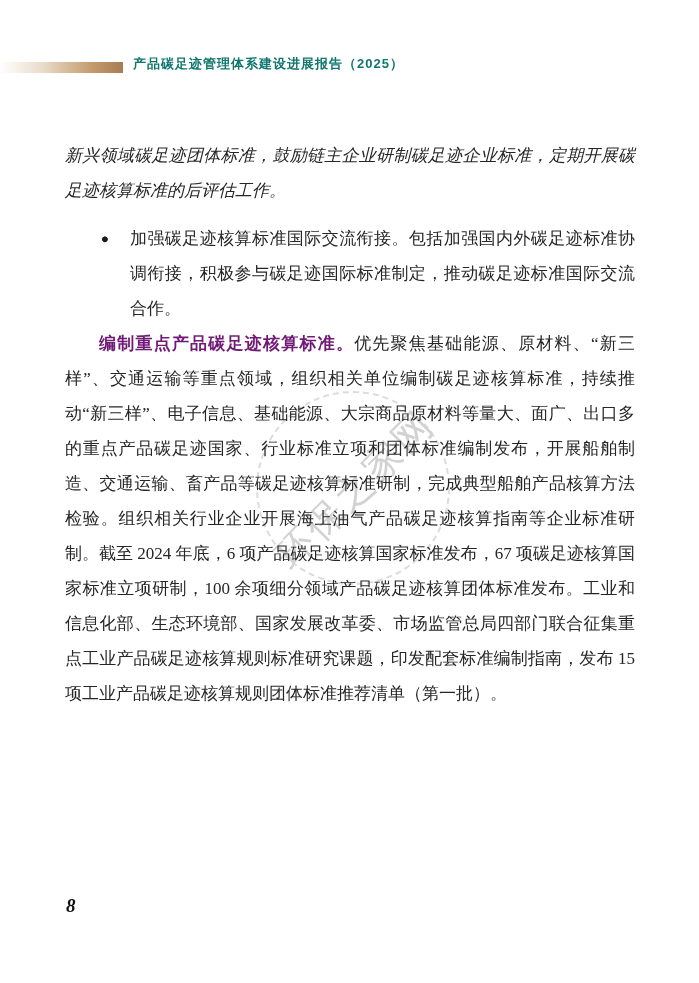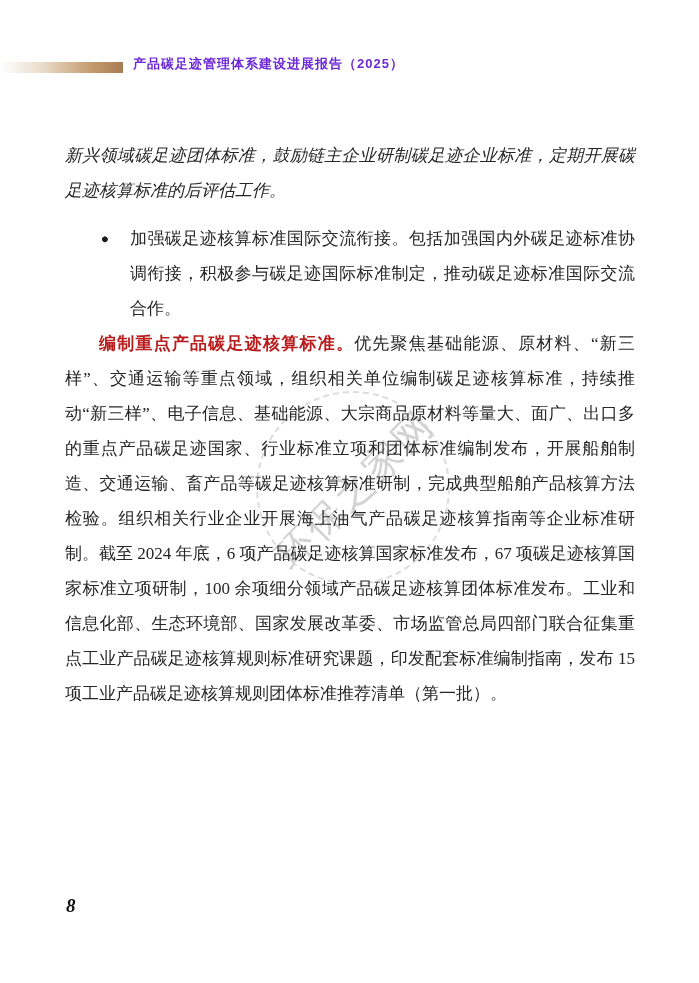--- a/index.html
+++ b/index.html
@@ -26,21 +26,21 @@
     background: linear-gradient(90deg, #ffffff 0%, #e9dbc9 35%, #c49a6d 75%, #a87c52 100%);
   }
   .report-title {
     position: absolute;
     left: 133px;
     top: 55px;
     font-family: "Liberation Sans", sans-serif;
     font-size: 13px;
     font-weight: bold;
     letter-spacing: 1px;
-    color: #6d28d9;
+    color: #0f766e;
     white-space: nowrap;
   }
 
   
   .watermark {
     position: absolute;
     left: 256px;
     top: 391px;
     width: 198px;
     height: 198px;
@@ -98,21 +98,21 @@
     font-size: 13px;
     color: #1a1a1a;
   }
   .key-paragraph {
     margin-top: 11px;
     text-indent: 34px;
   }
   .bold-lead {
     font-family: "Liberation Sans", sans-serif;
     font-weight: bold;
-    color: #b91c1c;
+    color: #701a75;
   }
 
   
   .page-number {
     position: absolute;
     left: 66px;
     top: 895px;
     z-index: 2;
     font-family: "Liberation Serif", "DejaVu Serif", serif;
     font-size: 19px;

